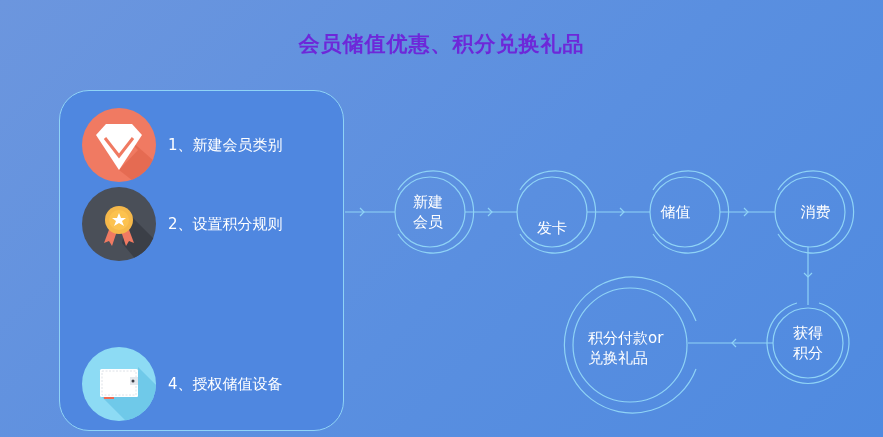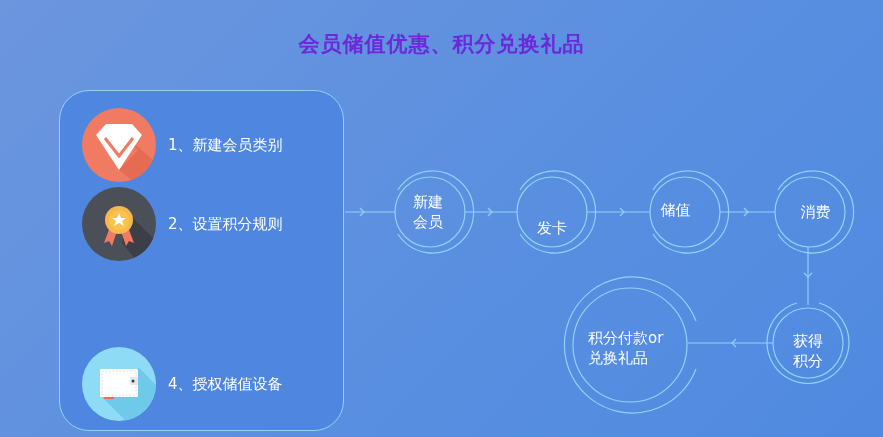--- a/index.html
+++ b/index.html
@@ -125,18 +125,18 @@
     <path d="M 797 303 A 41 41 0 1 0 819 303"></path>
 
     <circle cx="630" cy="345" r="57"></circle>
     <path d="M 696 321 A 68 68 0 1 0 696 369"></path>
   </g>
 </svg>
 
 <div class="node-text" style="left:395px; top:192px; width:66px;">新建
 会员</div>
 <div class="node-text" style="left:517px; top:218px; width:70px;">发卡</div>
-<div class="node-text" style="left:650px; top:202px; width:51px;font-family:Liberation Mono, monospace;">储值</div>
+<div class="node-text" style="left:650px; top:202px; width:51px;">储值</div>
 <div class="node-text" style="left:775px; top:202px; width:81px;">消费</div>
-<div class="node-text" style="left:773px; top:331px; width:70px;">获得
+<div class="node-text" style="left:773px; top:323px; width:70px;">获得
 积分</div>
 <div class="node-text" style="left:580px; top:328px; width:110px; text-align:left; padding-left:8px;">积分付款or
 兑换礼品</div>
 
 </body></html>

